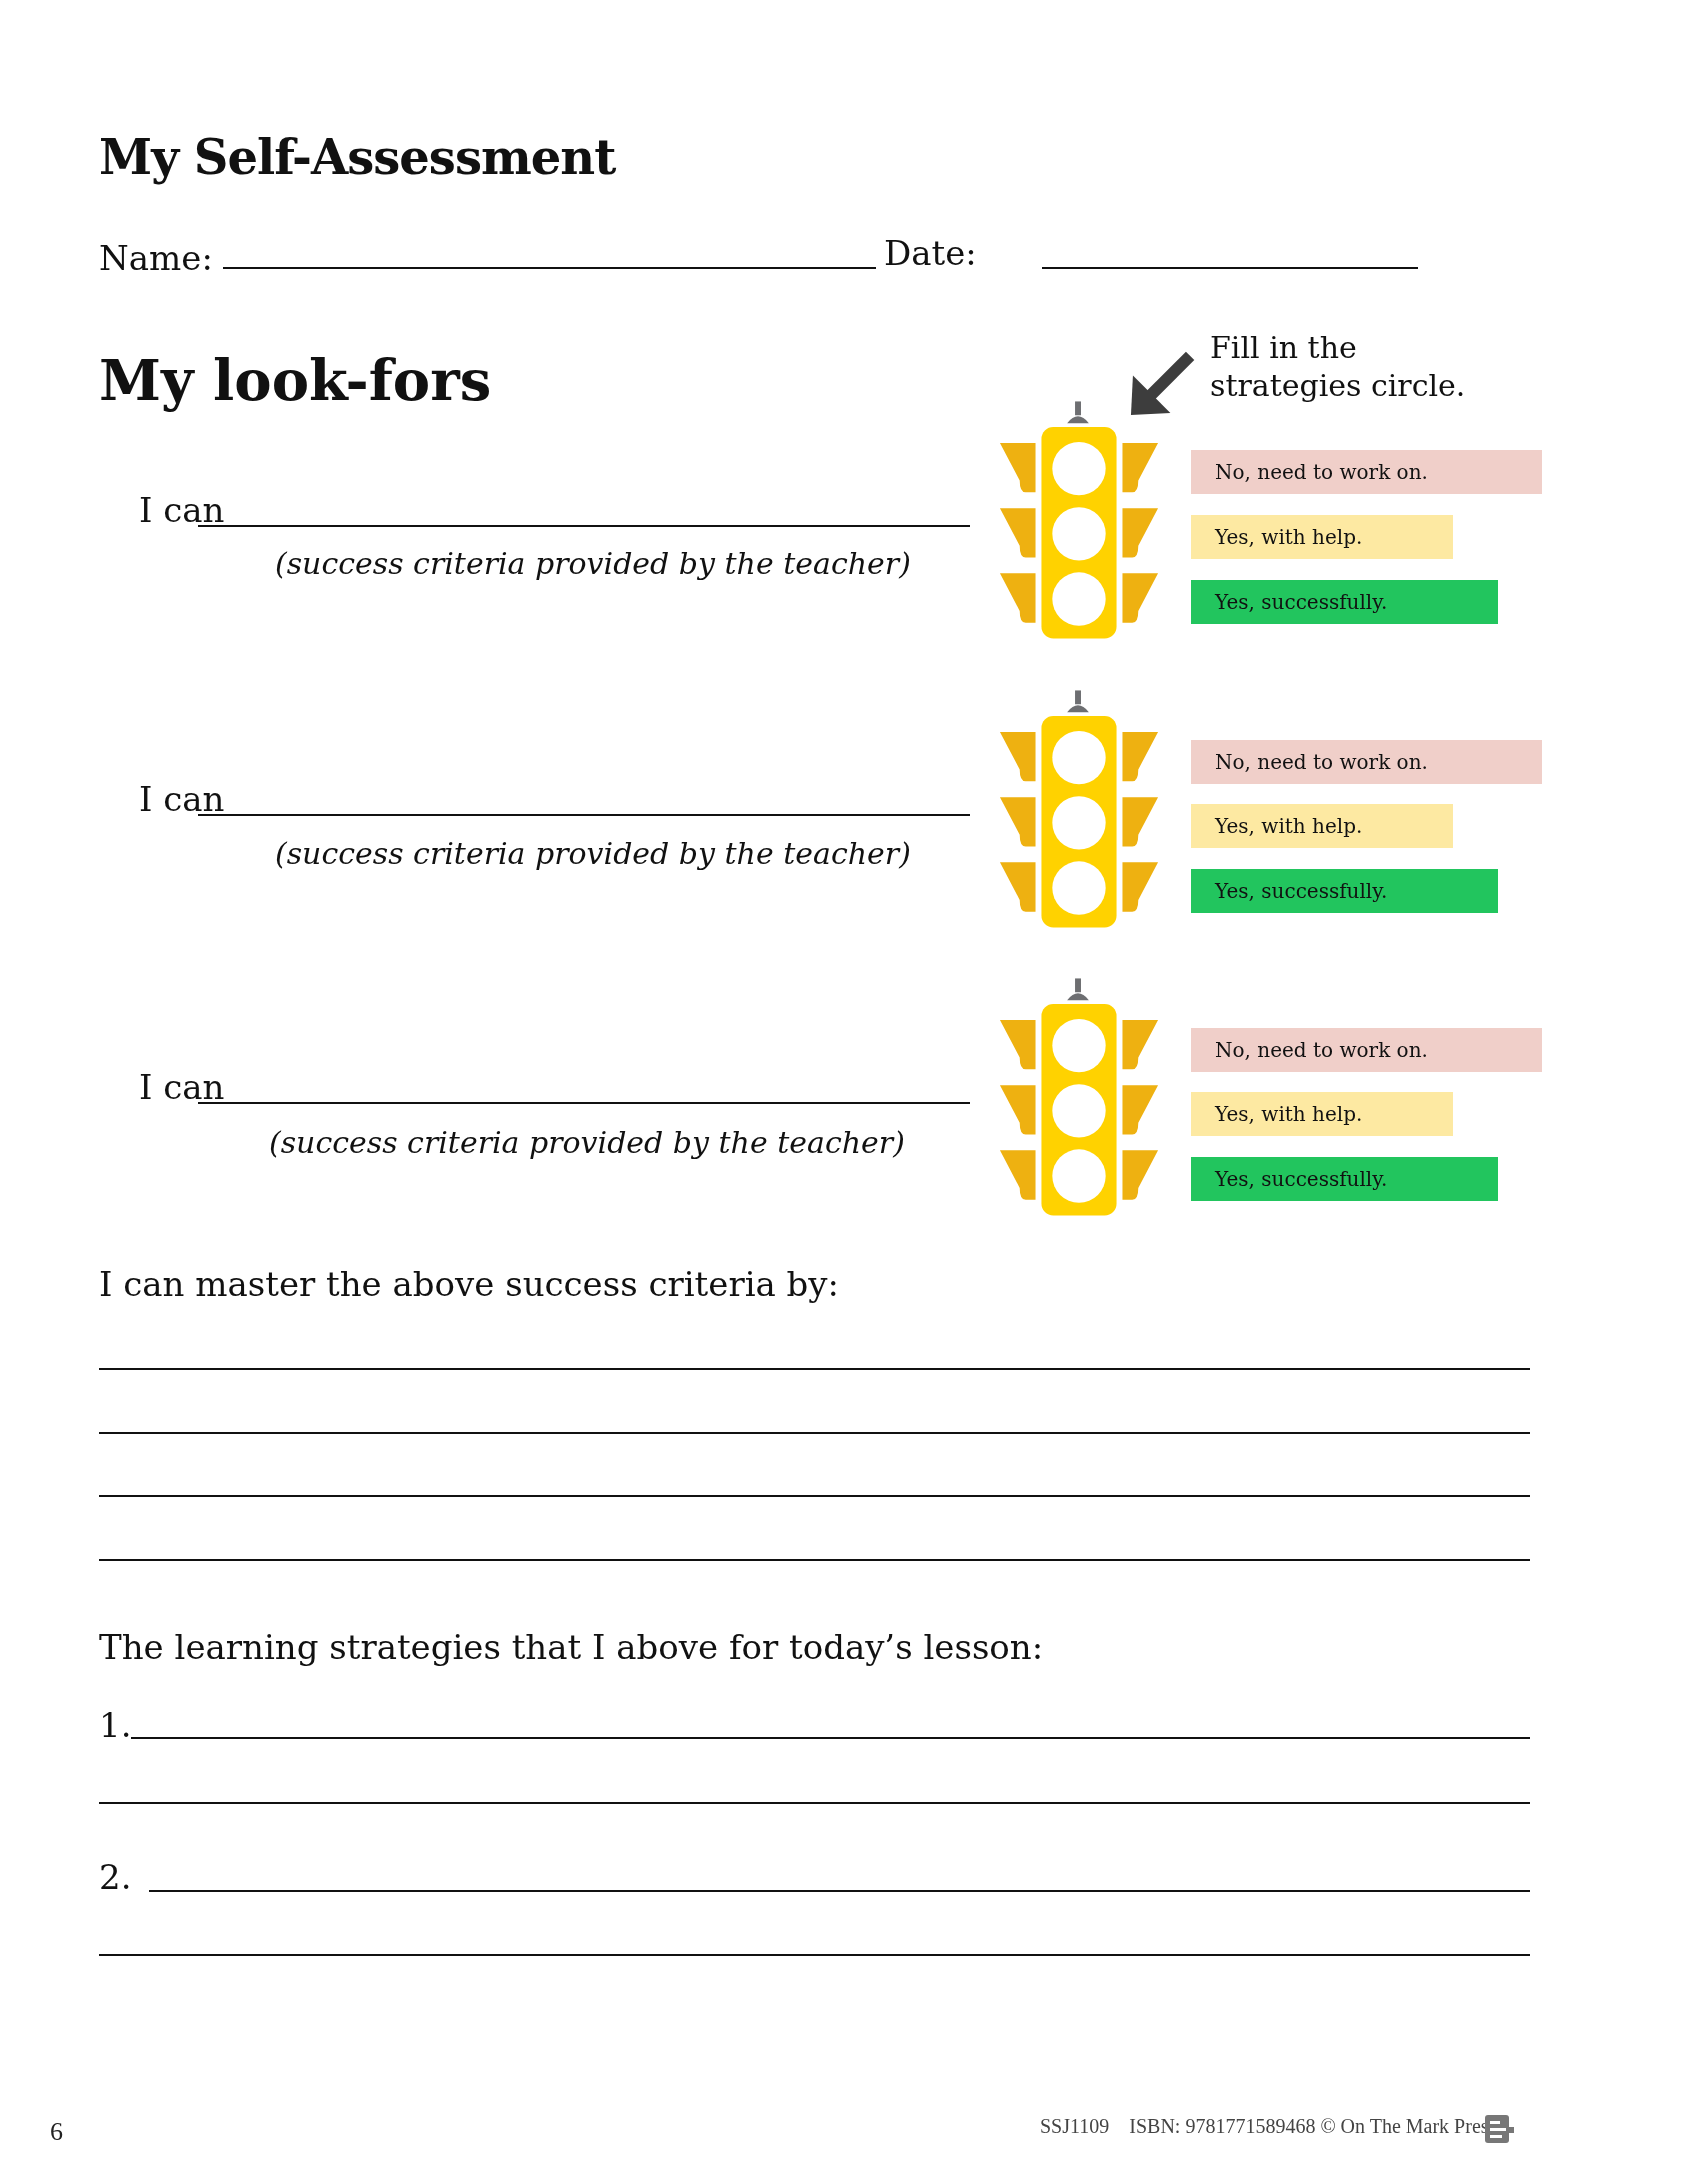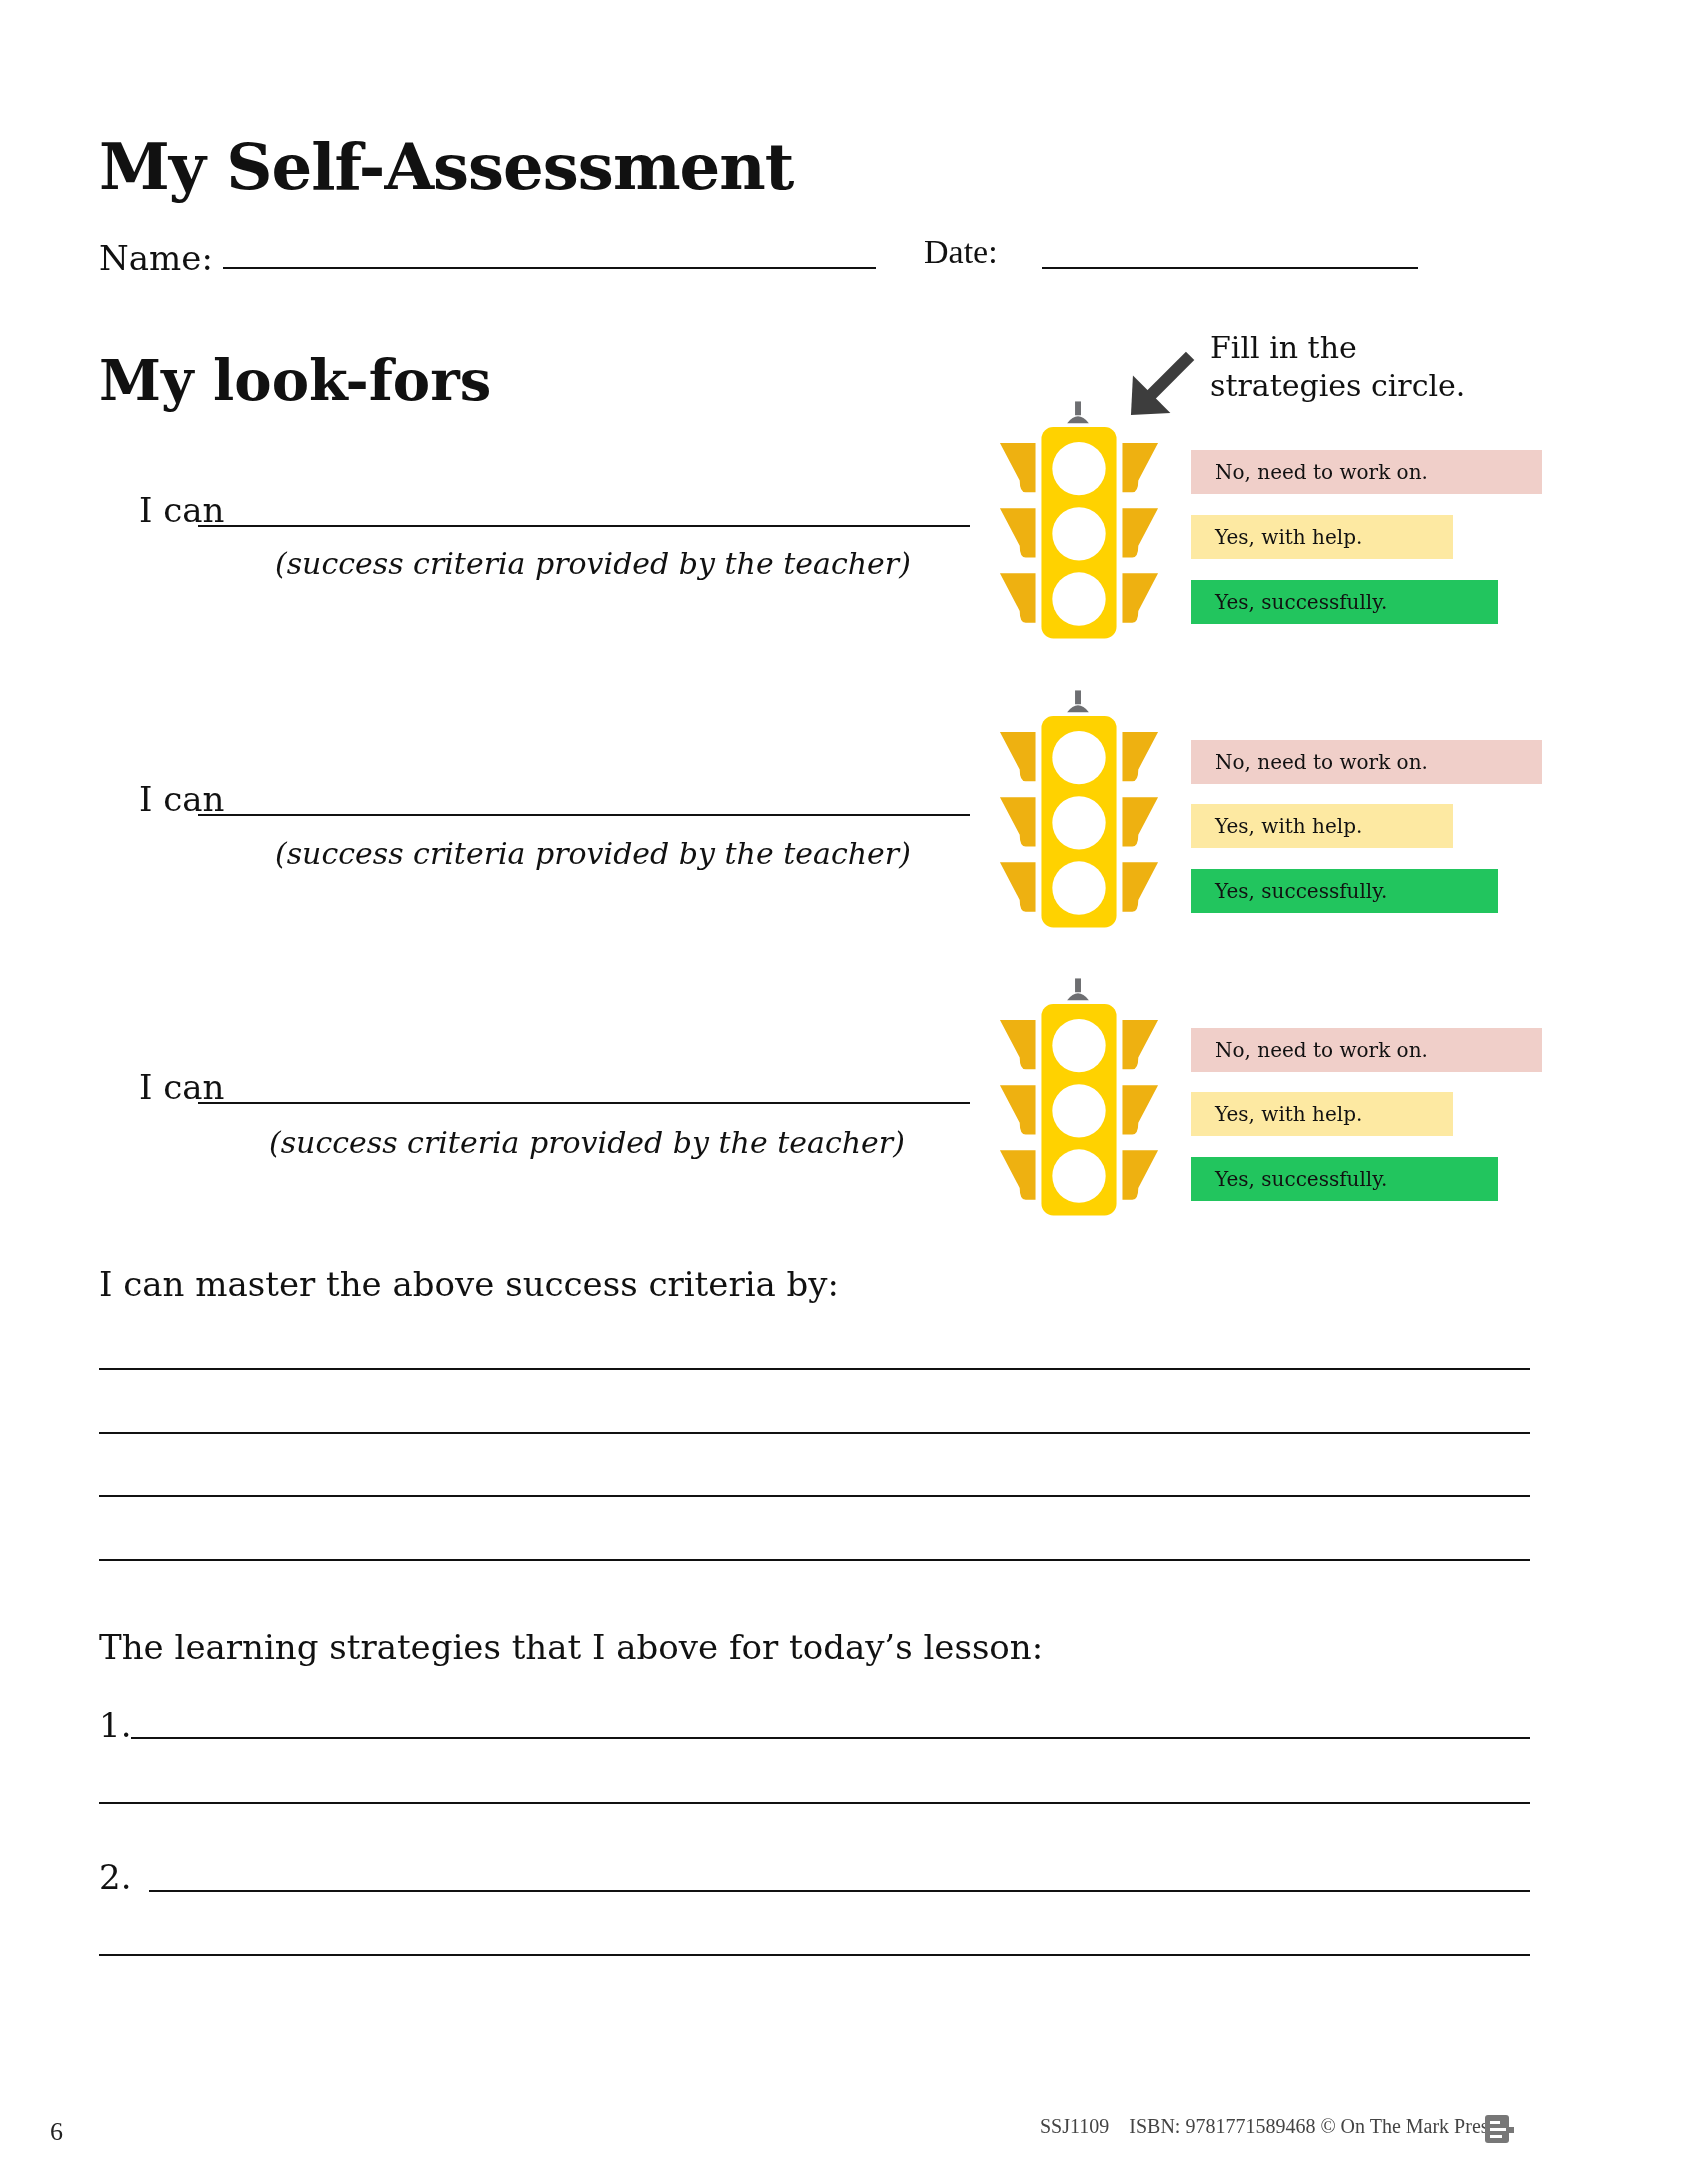--- a/index.html
+++ b/index.html
@@ -1,38 +1,38 @@
 <!DOCTYPE html>
 <html><head>
 <meta charset="utf-8">
 <style>
   html,body{margin:0;padding:0;background:#fff;}
   body{width:1683px;height:2178px;position:relative;font-family:"DejaVu Serif",serif;color:#111;overflow:hidden;}
   .abs{position:absolute;}
-  .title{left:99px;top:129px;font-size:64px;font-weight:bold;letter-spacing:-1px;}
+  .title{left:99px;top:129px;font-size:48px;font-weight:bold;letter-spacing:-1px;}
   .lbl{font-size:34px;}
   .line{position:absolute;border-bottom:2px solid #111;height:0;}
   .h2{left:99px;top:347px;font-size:56px;font-weight:bold;}
   .hint{left:1210px;top:329px;font-size:30px;line-height:38px;}
   .icanlbl{font-size:34px;margin-left:40px;}
   .crit{font-size:30px;font-style:italic;}
   .opt{position:absolute;font-size:20px;padding:4px 24px;line-height:36px;}
   .opt.no{background:#f0cfc9;}
   .opt.help{background:#fde9a2;}
   .opt.ok{background:#22c55e;}
   .footer{font-family:"Liberation Serif",serif;color:#444;font-size:20px;}
 </style>
 </head>
 <body>
 
 <div class="abs title">My Self-Assessment</div>
 
 <div class="abs lbl" style="left:99px;top:238px;">Name:</div>
 <div class="line" style="left:223px;top:267px;width:653px;"></div>
-<div class="abs lbl" style="left:924px;top:233px;font-family:Liberation Serif, serif;">Date:</div>
+<div class="abs lbl" style="left:884px;top:233px;">Date:</div>
 <div class="line" style="left:1042px;top:267px;width:376px;"></div>
 
 <div class="abs h2">My look-fors</div>
 
 <svg class="abs" style="left:1129px;top:348px;" width="69" height="69" viewBox="0 0 70 70">
   <line x1="62" y1="8" x2="18" y2="52" stroke="#3d3d3d" stroke-width="12"></line>
   <polygon points="2,68 4,28 42,66" fill="#3d3d3d"></polygon>
 </svg>
 <div class="abs hint">
   <div>Fill in the</div>

